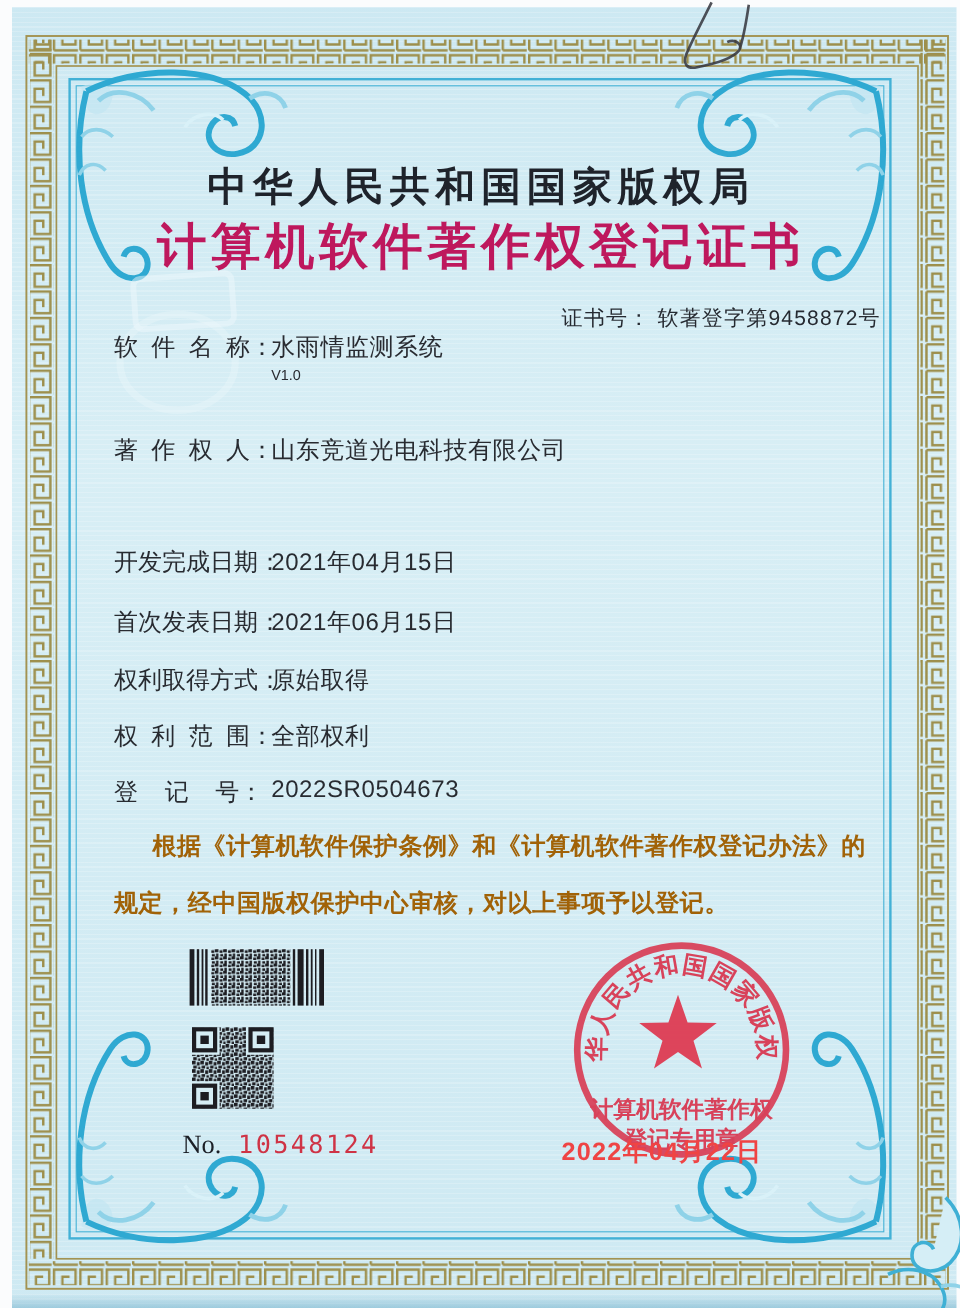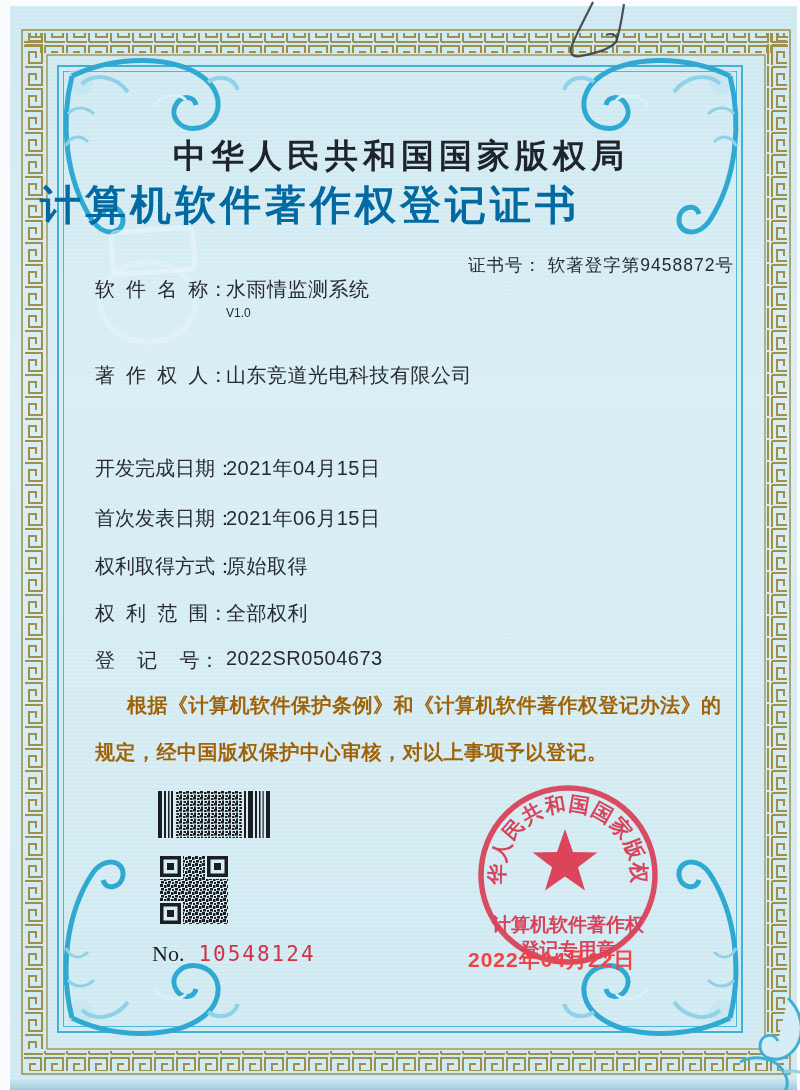--- a/index.html
+++ b/index.html
@@ -20,23 +20,23 @@
     background:linear-gradient(180deg, rgba(126,186,210,0), rgba(118,178,204,0.55));
   }
   svg.deco{position:absolute;left:0;top:0;pointer-events:none;}
   .txt{position:absolute;color:#23262d;}
   .title1{
     left:60px;right:58px;top:134px;text-align:center;
     font-family:"Liberation Serif","DejaVu Serif",serif;
     font-size:33px;font-weight:700;letter-spacing:5px;color:#1f232b;
   }
   .title2{
-    left:40px;right:38px;top:178px;text-align:left;
+    left:40px;right:38px;top:178px;text-align:center;
     font-family:"Liberation Serif","DejaVu Serif",serif;
-    font-size:41px;font-weight:700;letter-spacing:4px;color:#0369a1;
+    font-size:41px;font-weight:700;letter-spacing:4px;color:#be185d;
   }
   .certno{
     left:0;right:66px;top:253px;text-align:right;
     font-size:17.5px;font-weight:400;letter-spacing:1px;color:#262a31;
   }
   .row{position:absolute;left:95px;display:flex;font-size:20px;color:#282b31;}
   .row .lbl{width:131px;font-weight:400;white-space:pre;flex:none;}
   .row .val{font-weight:500;letter-spacing:0.5px;white-space:pre;}
   .val2{position:absolute;left:226px;top:306px;font-size:12px;font-weight:500;color:#282b31;}
   .stmt{position:absolute;font-size:20px;font-weight:700;color:#a16207;letter-spacing:0.5px;white-space:pre;}

